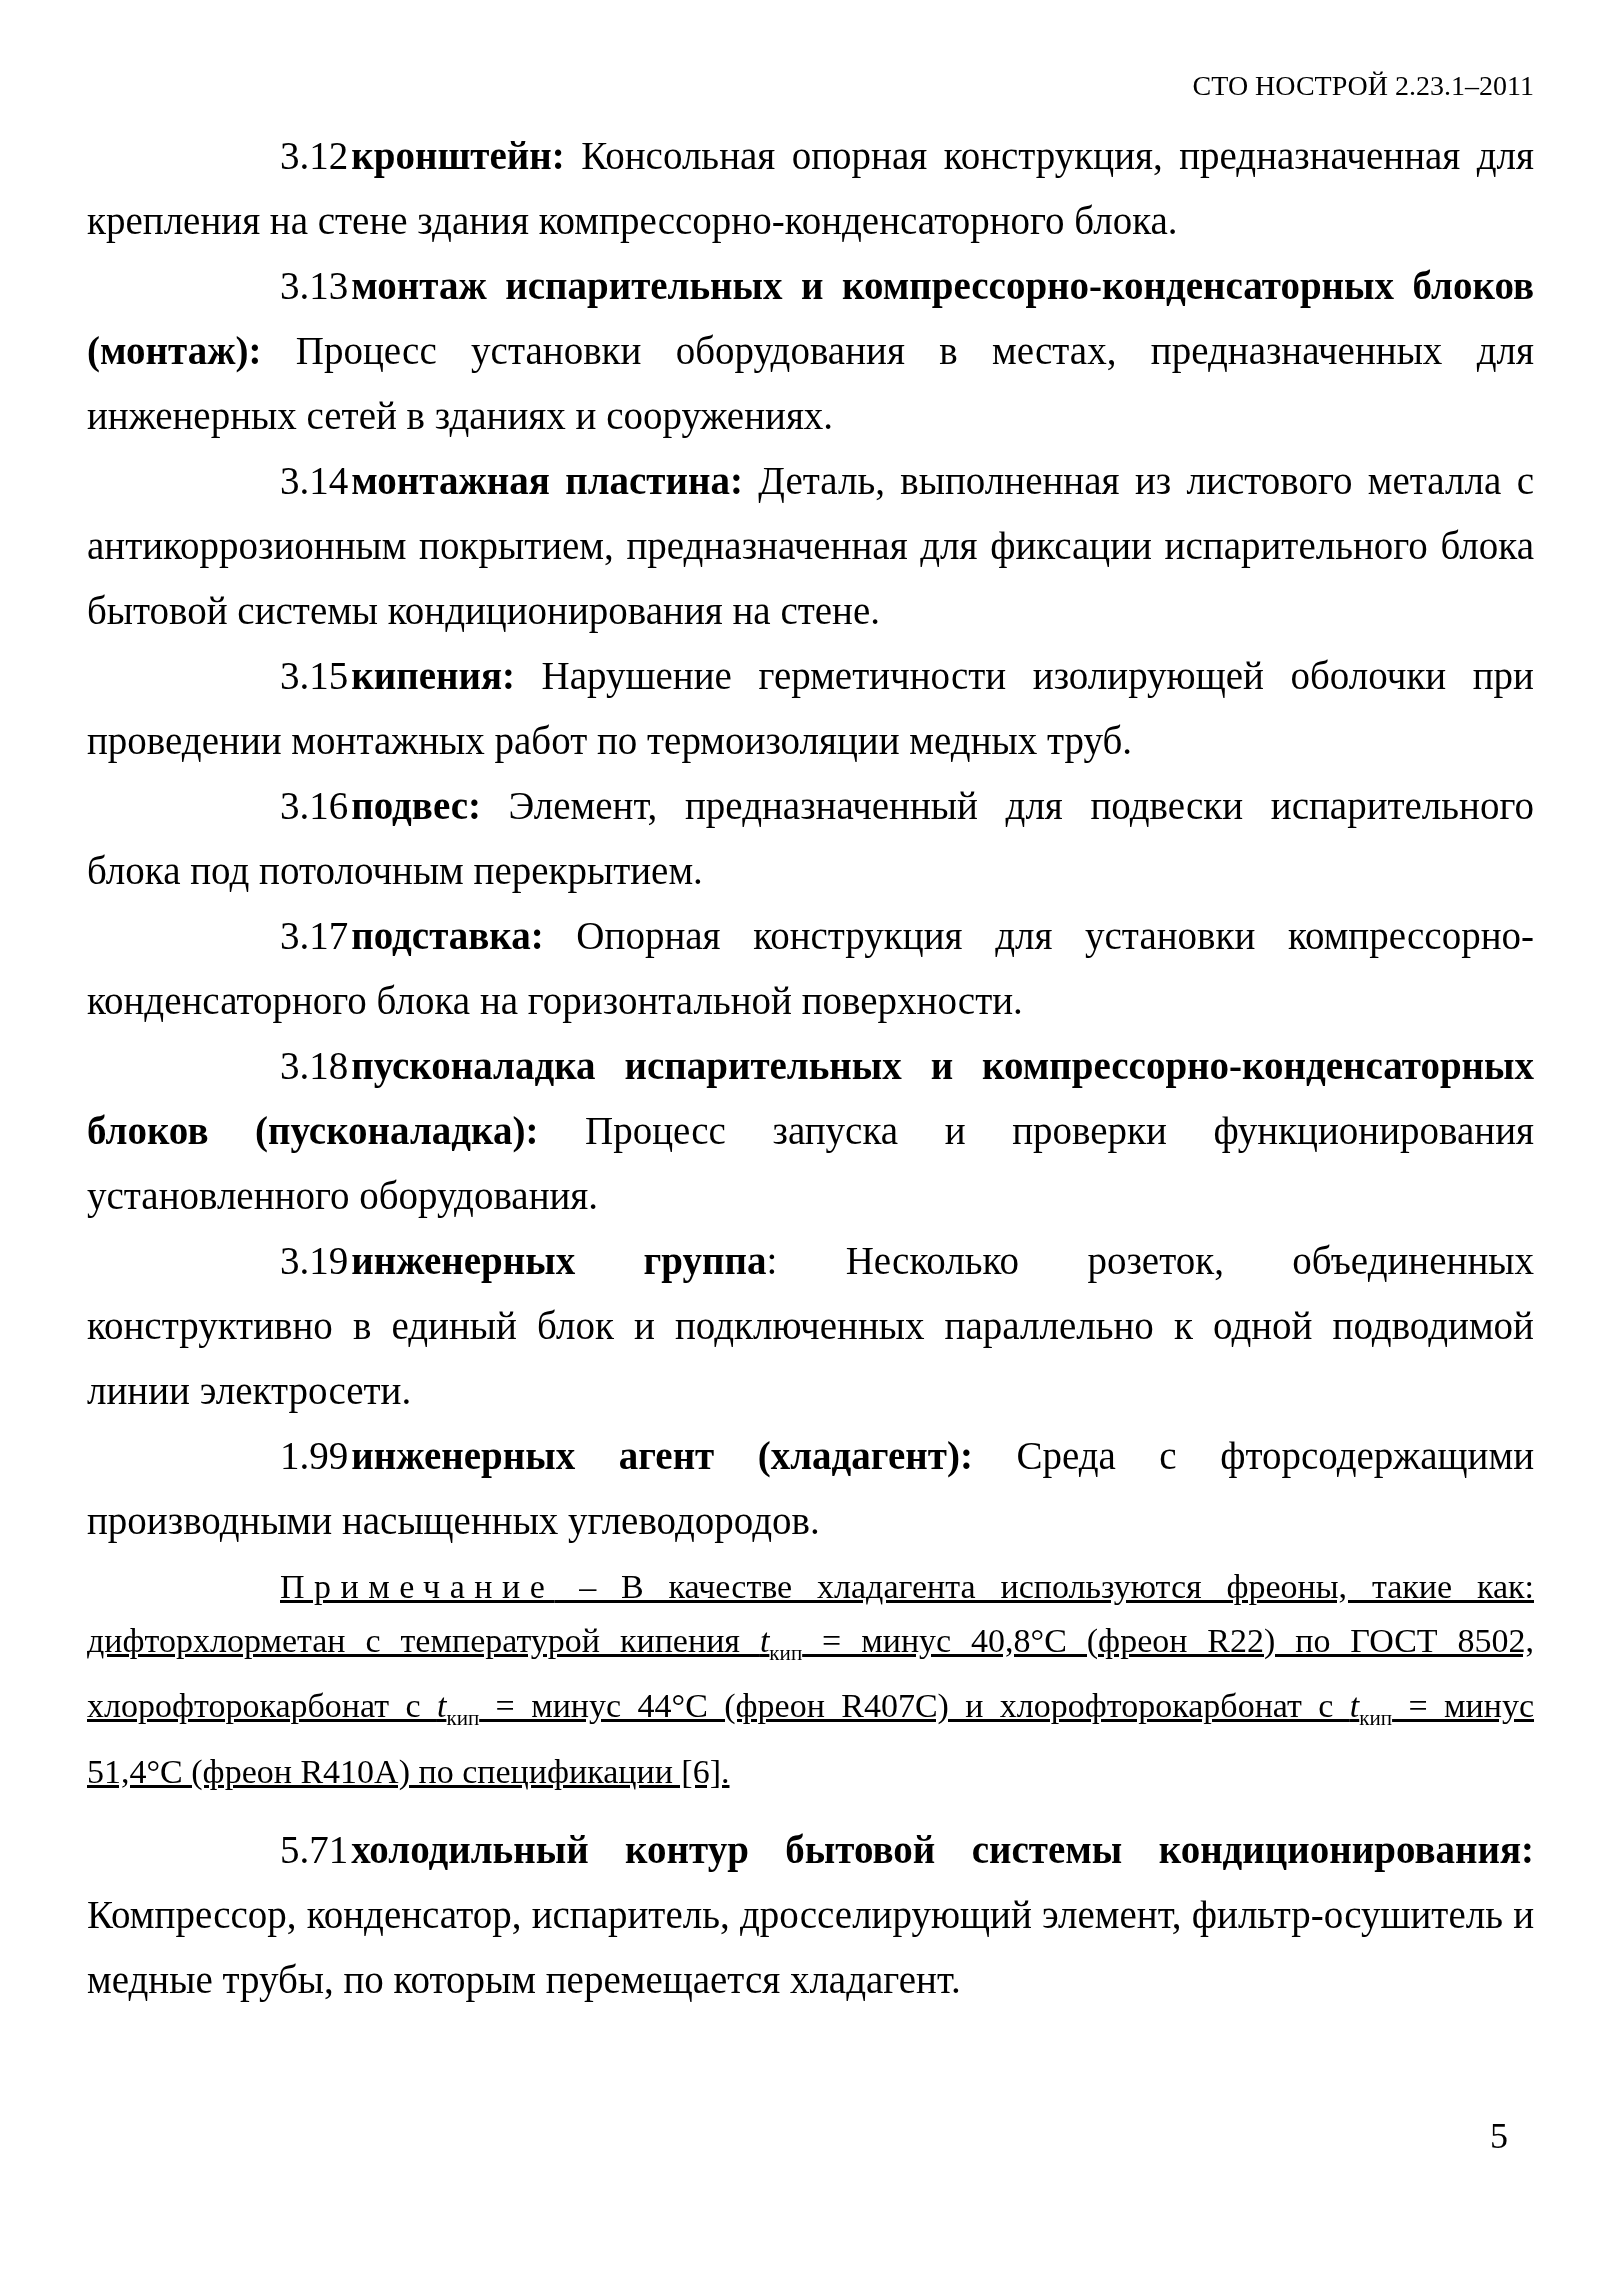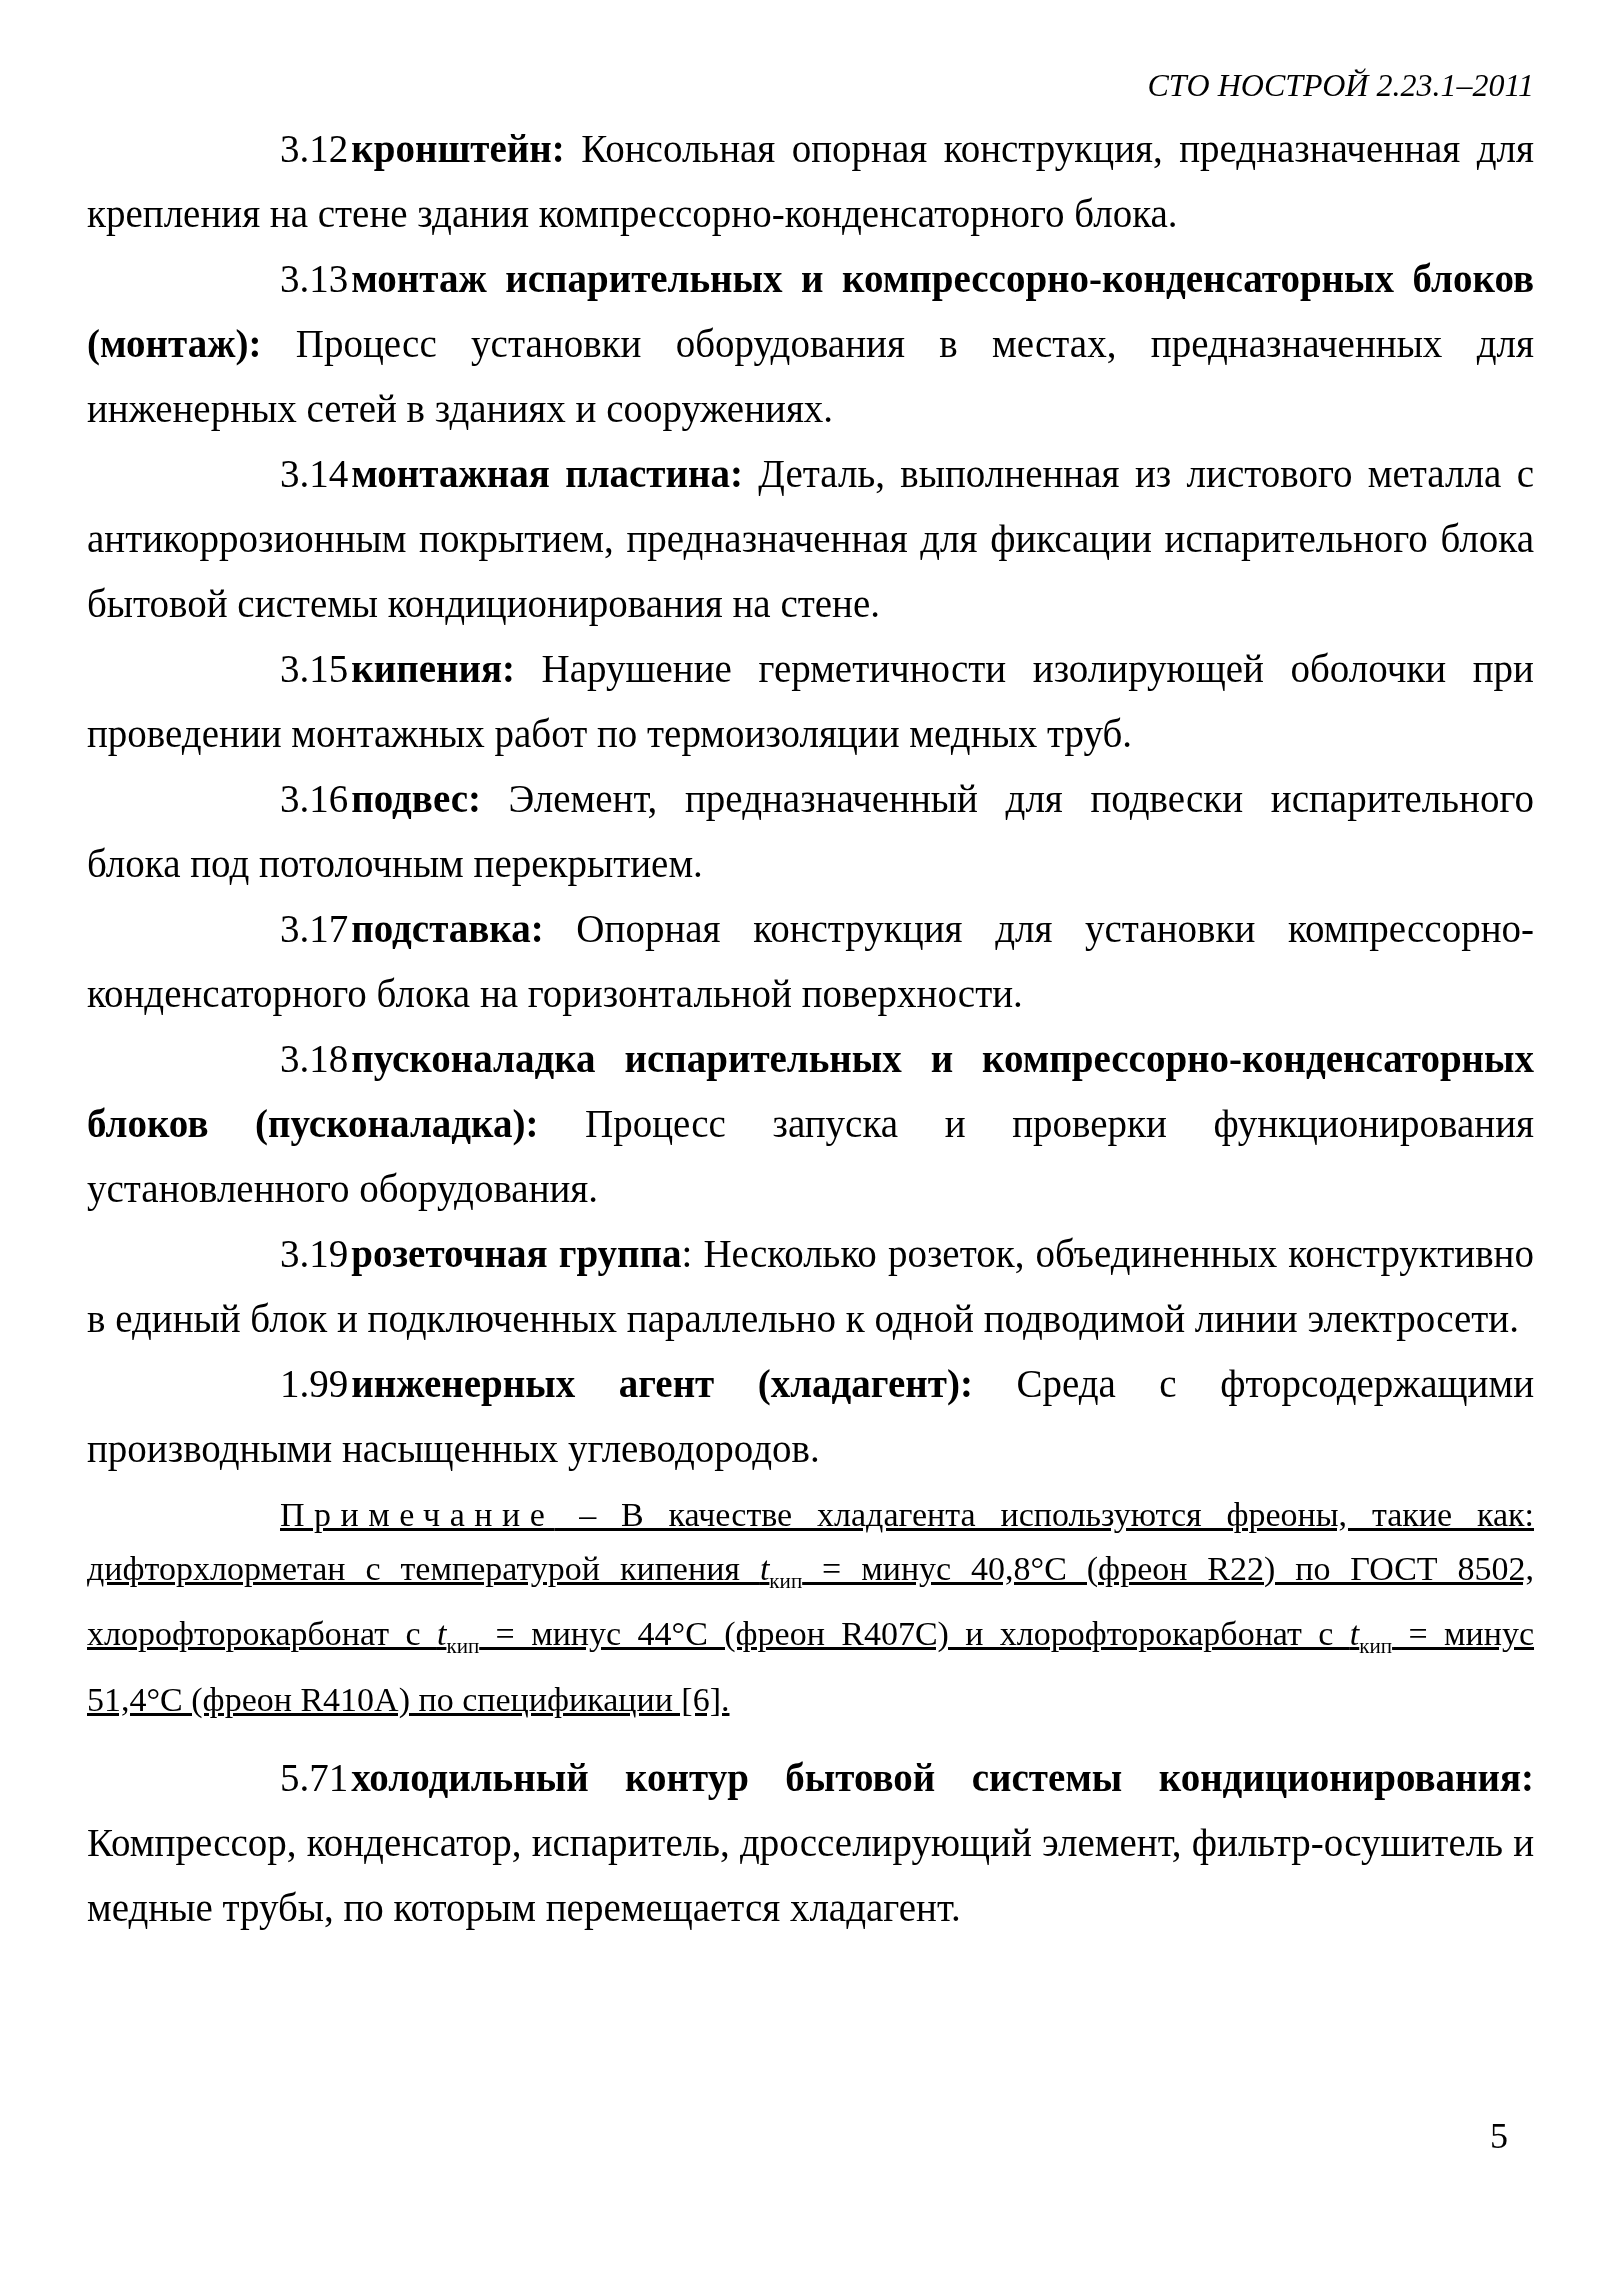--- a/index.html
+++ b/index.html
@@ -6,25 +6,24 @@
   .page {
     width:1623px; height:2295px;
     position:relative;
     background:#ffffff; color:#000000;
     box-sizing:border-box;
     padding:62px 89px 0 87px;
     font-family:"Liberation Serif","DejaVu Serif",serif;
     overflow:hidden;
   }
   .header {
-    font-size:32px; line-height:47px;
+    font-size:28px; line-height:47px;
     text-align:right;
-    margin:0 0 7px 0;
+    margin:0 0 14px 0;
     white-space:nowrap;
-    font-style:italic;
   }
   .para {
     font-size:39px; line-height:65px;
     text-align:justify;
     text-indent:193px;
     margin:0;
   }
   .num { margin-right:3px; }
   .bold { font-weight:bold; }
   .note {
@@ -59,21 +58,21 @@
     <p class="para"><span class="num">3.14</span><span class="bold">монтажная пластина:</span><span> Деталь, выполненная из листового металла с антикоррозионным покрытием, предназначенная для фиксации испарительного блока бытовой системы кондиционирования на стене.</span></p>
 
     <p class="para"><span class="num">3.15</span><span class="bold">кипения:</span><span> Нарушение герметичности изолирующей оболочки при проведении монтажных работ по термоизоляции медных труб.</span></p>
 
     <p class="para"><span class="num">3.16</span><span class="bold">подвес:</span><span> Элемент, предназначенный для подвески испарительного блока под потолочным перекрытием.</span></p>
 
     <p class="para"><span class="num">3.17</span><span class="bold">подставка:</span><span> Опорная конструкция для установки компрессорно-конденсаторного блока на горизонтальной поверхности.</span></p>
 
     <p class="para"><span class="num">3.18</span><span class="bold">пусконаладка испарительных и компрессорно-конденсаторных блоков (пусконаладка):</span><span> Процесс запуска и проверки функционирования установленного оборудования.</span></p>
 
-    <p class="para"><span class="num">3.19</span><span class="bold">розеточная группа</span><span>: Несколько розеток, объединенных конструктивно в единый блок и подключенных параллельно к одной подводимой линии электросети.</span></p>
+    <p class="para"><span class="num">3.19</span><span class="bold">инженерных группа</span><span>: Несколько розеток, объединенных конструктивно в единый блок и подключенных параллельно к одной подводимой линии электросети.</span></p>
 
     <p class="para"><span class="num">1.99</span><span class="bold">инженерных агент (хладагент):</span><span> Среда с фторсодержащими производными насыщенных углеводородов.</span></p>
 
     <p class="note"><span class="note-label">Примечание</span><span> – В качестве хладагента используются фреоны, такие как: дифторхлорметан с температурой кипения </span><span class="t-var">t</span><sub>кип</sub><span> = минус 40,8°С (фреон R22) по ГОСТ 8502, хлорофторокарбонат с </span><span class="t-var">t</span><sub>кип</sub><span> = минус 44°С (фреон R407C) и хлорофторокарбонат с </span><span class="t-var">t</span><sub>кип</sub><span> = минус 51,4°С (фреон R410A) по спецификации [6].</span></p>
 
     <p class="para"><span class="num">5.71</span><span class="bold">холодильный контур бытовой системы кондиционирования:</span><span> Компрессор, конденсатор, испаритель, дросселирующий элемент, фильтр-осушитель и медные трубы, по которым перемещается хладагент.</span></p>
 
   </div>
 
   <div class="page-number">5</div>

